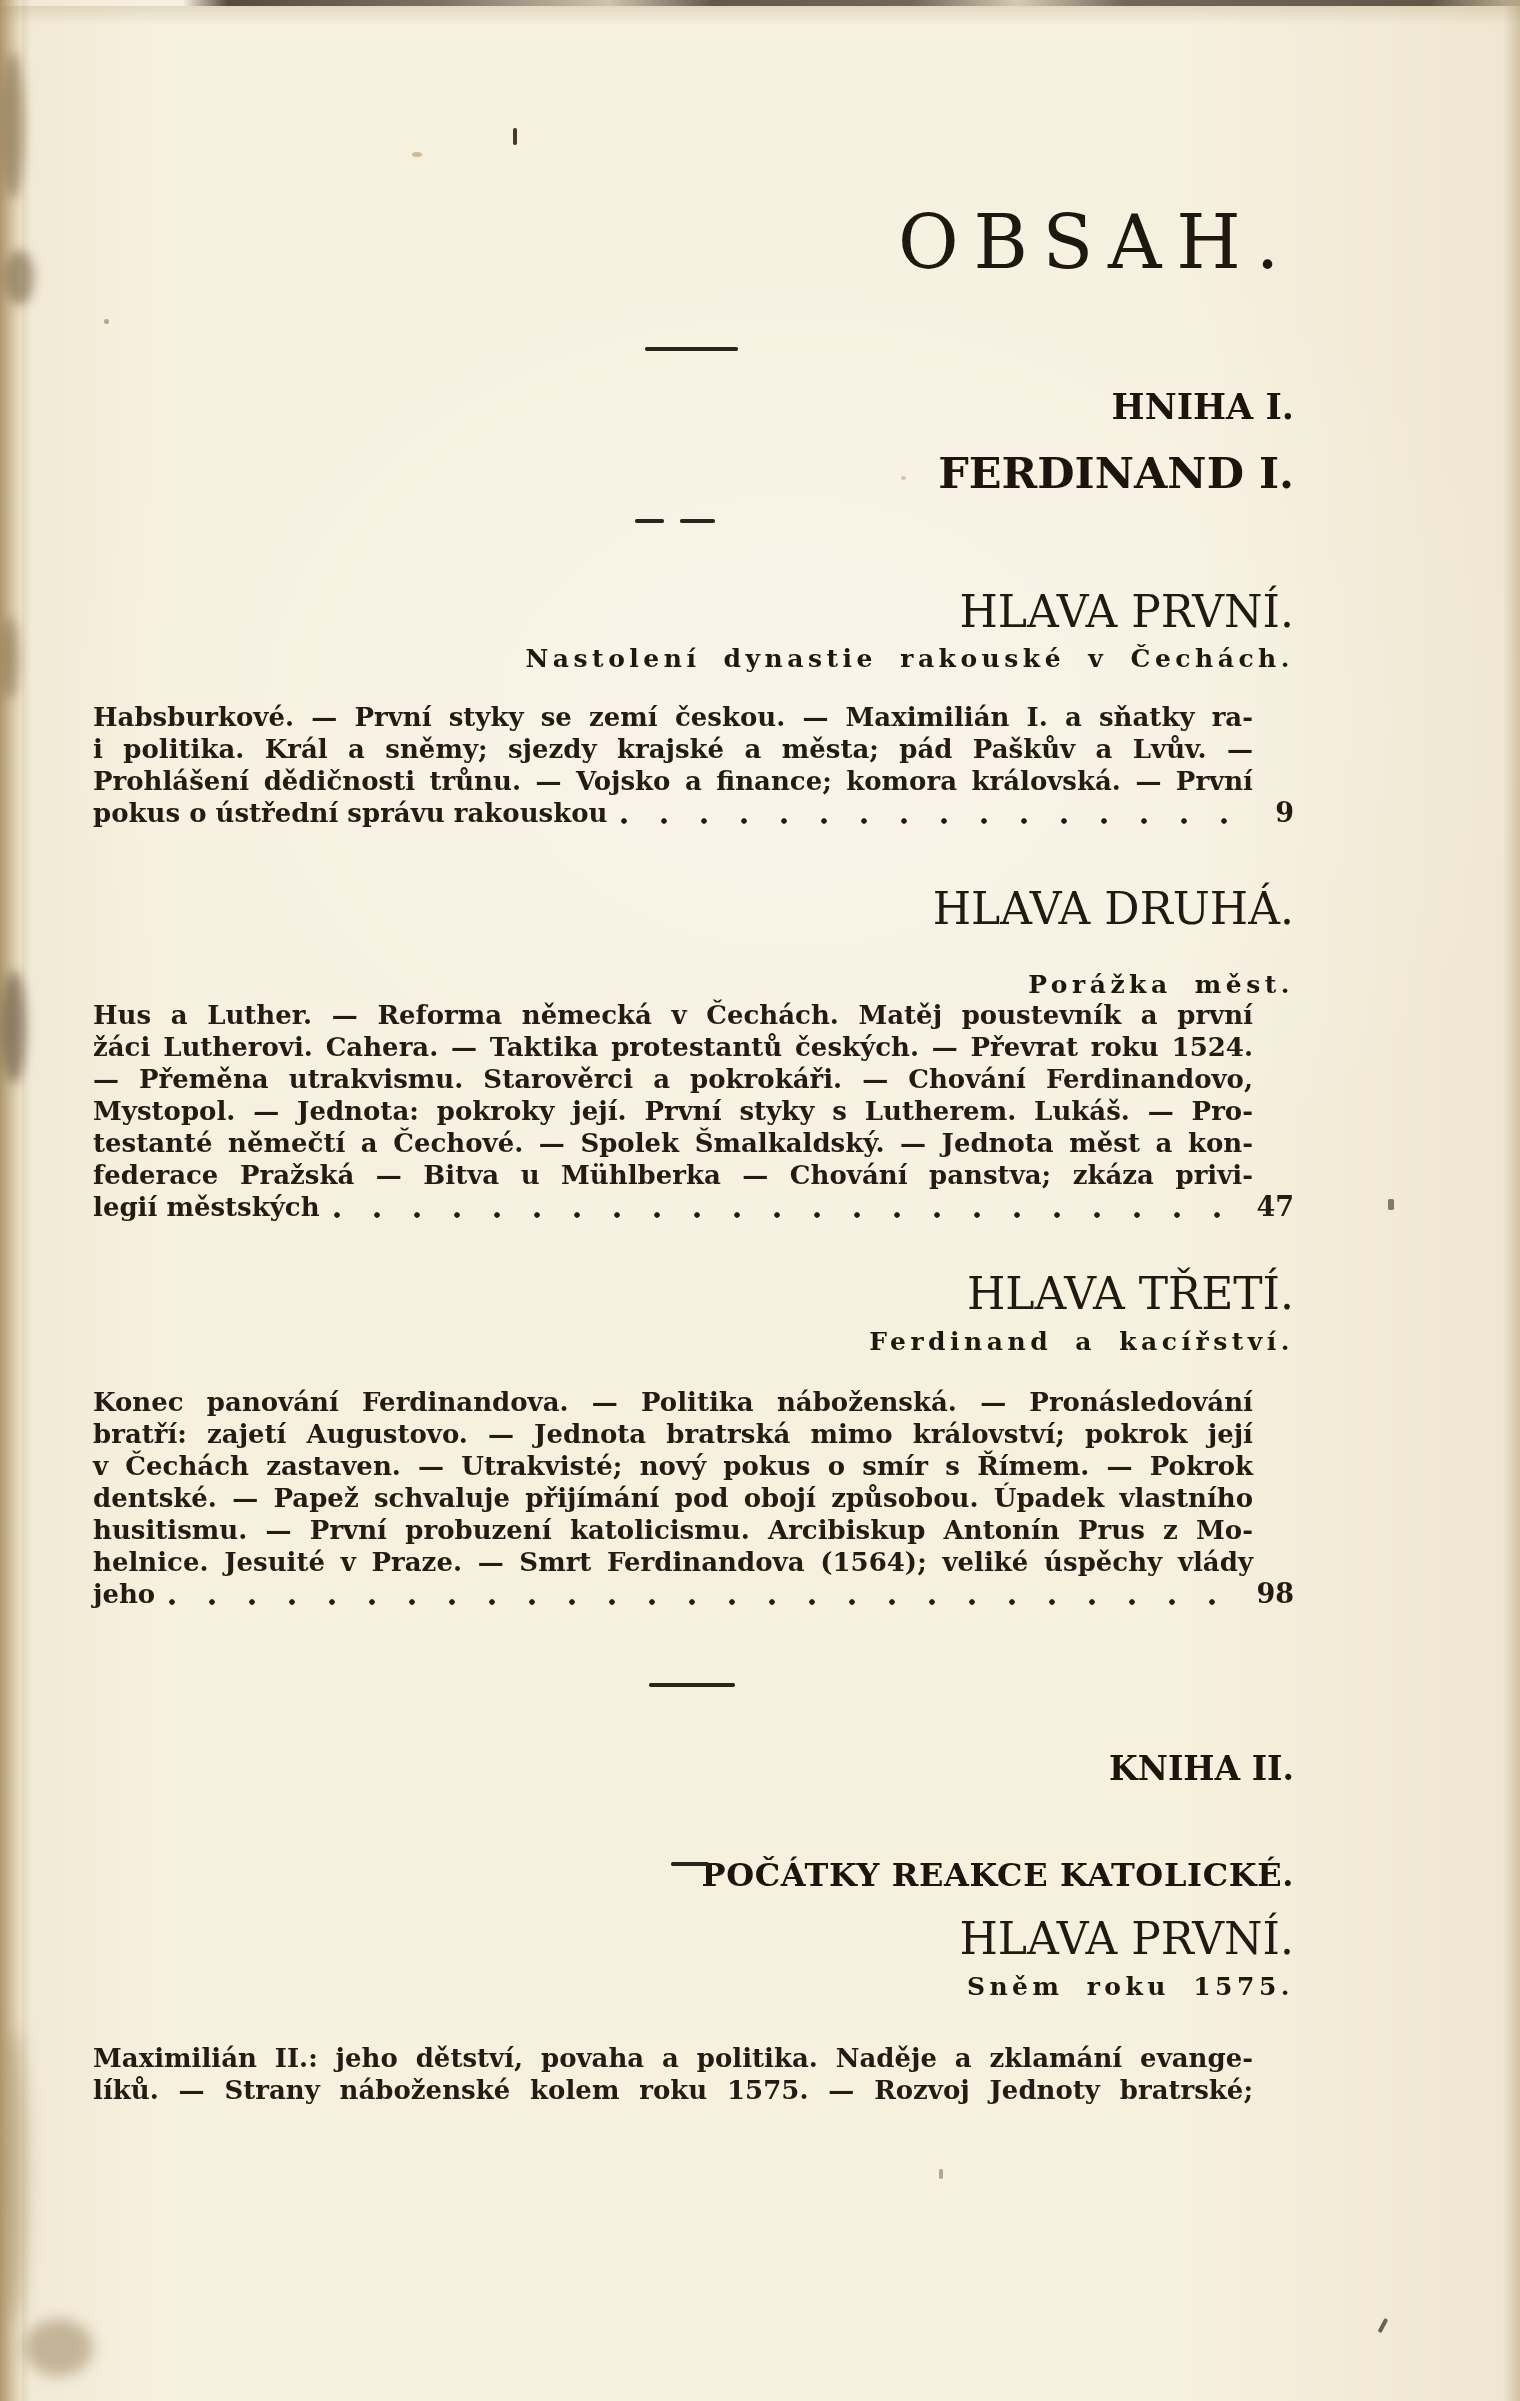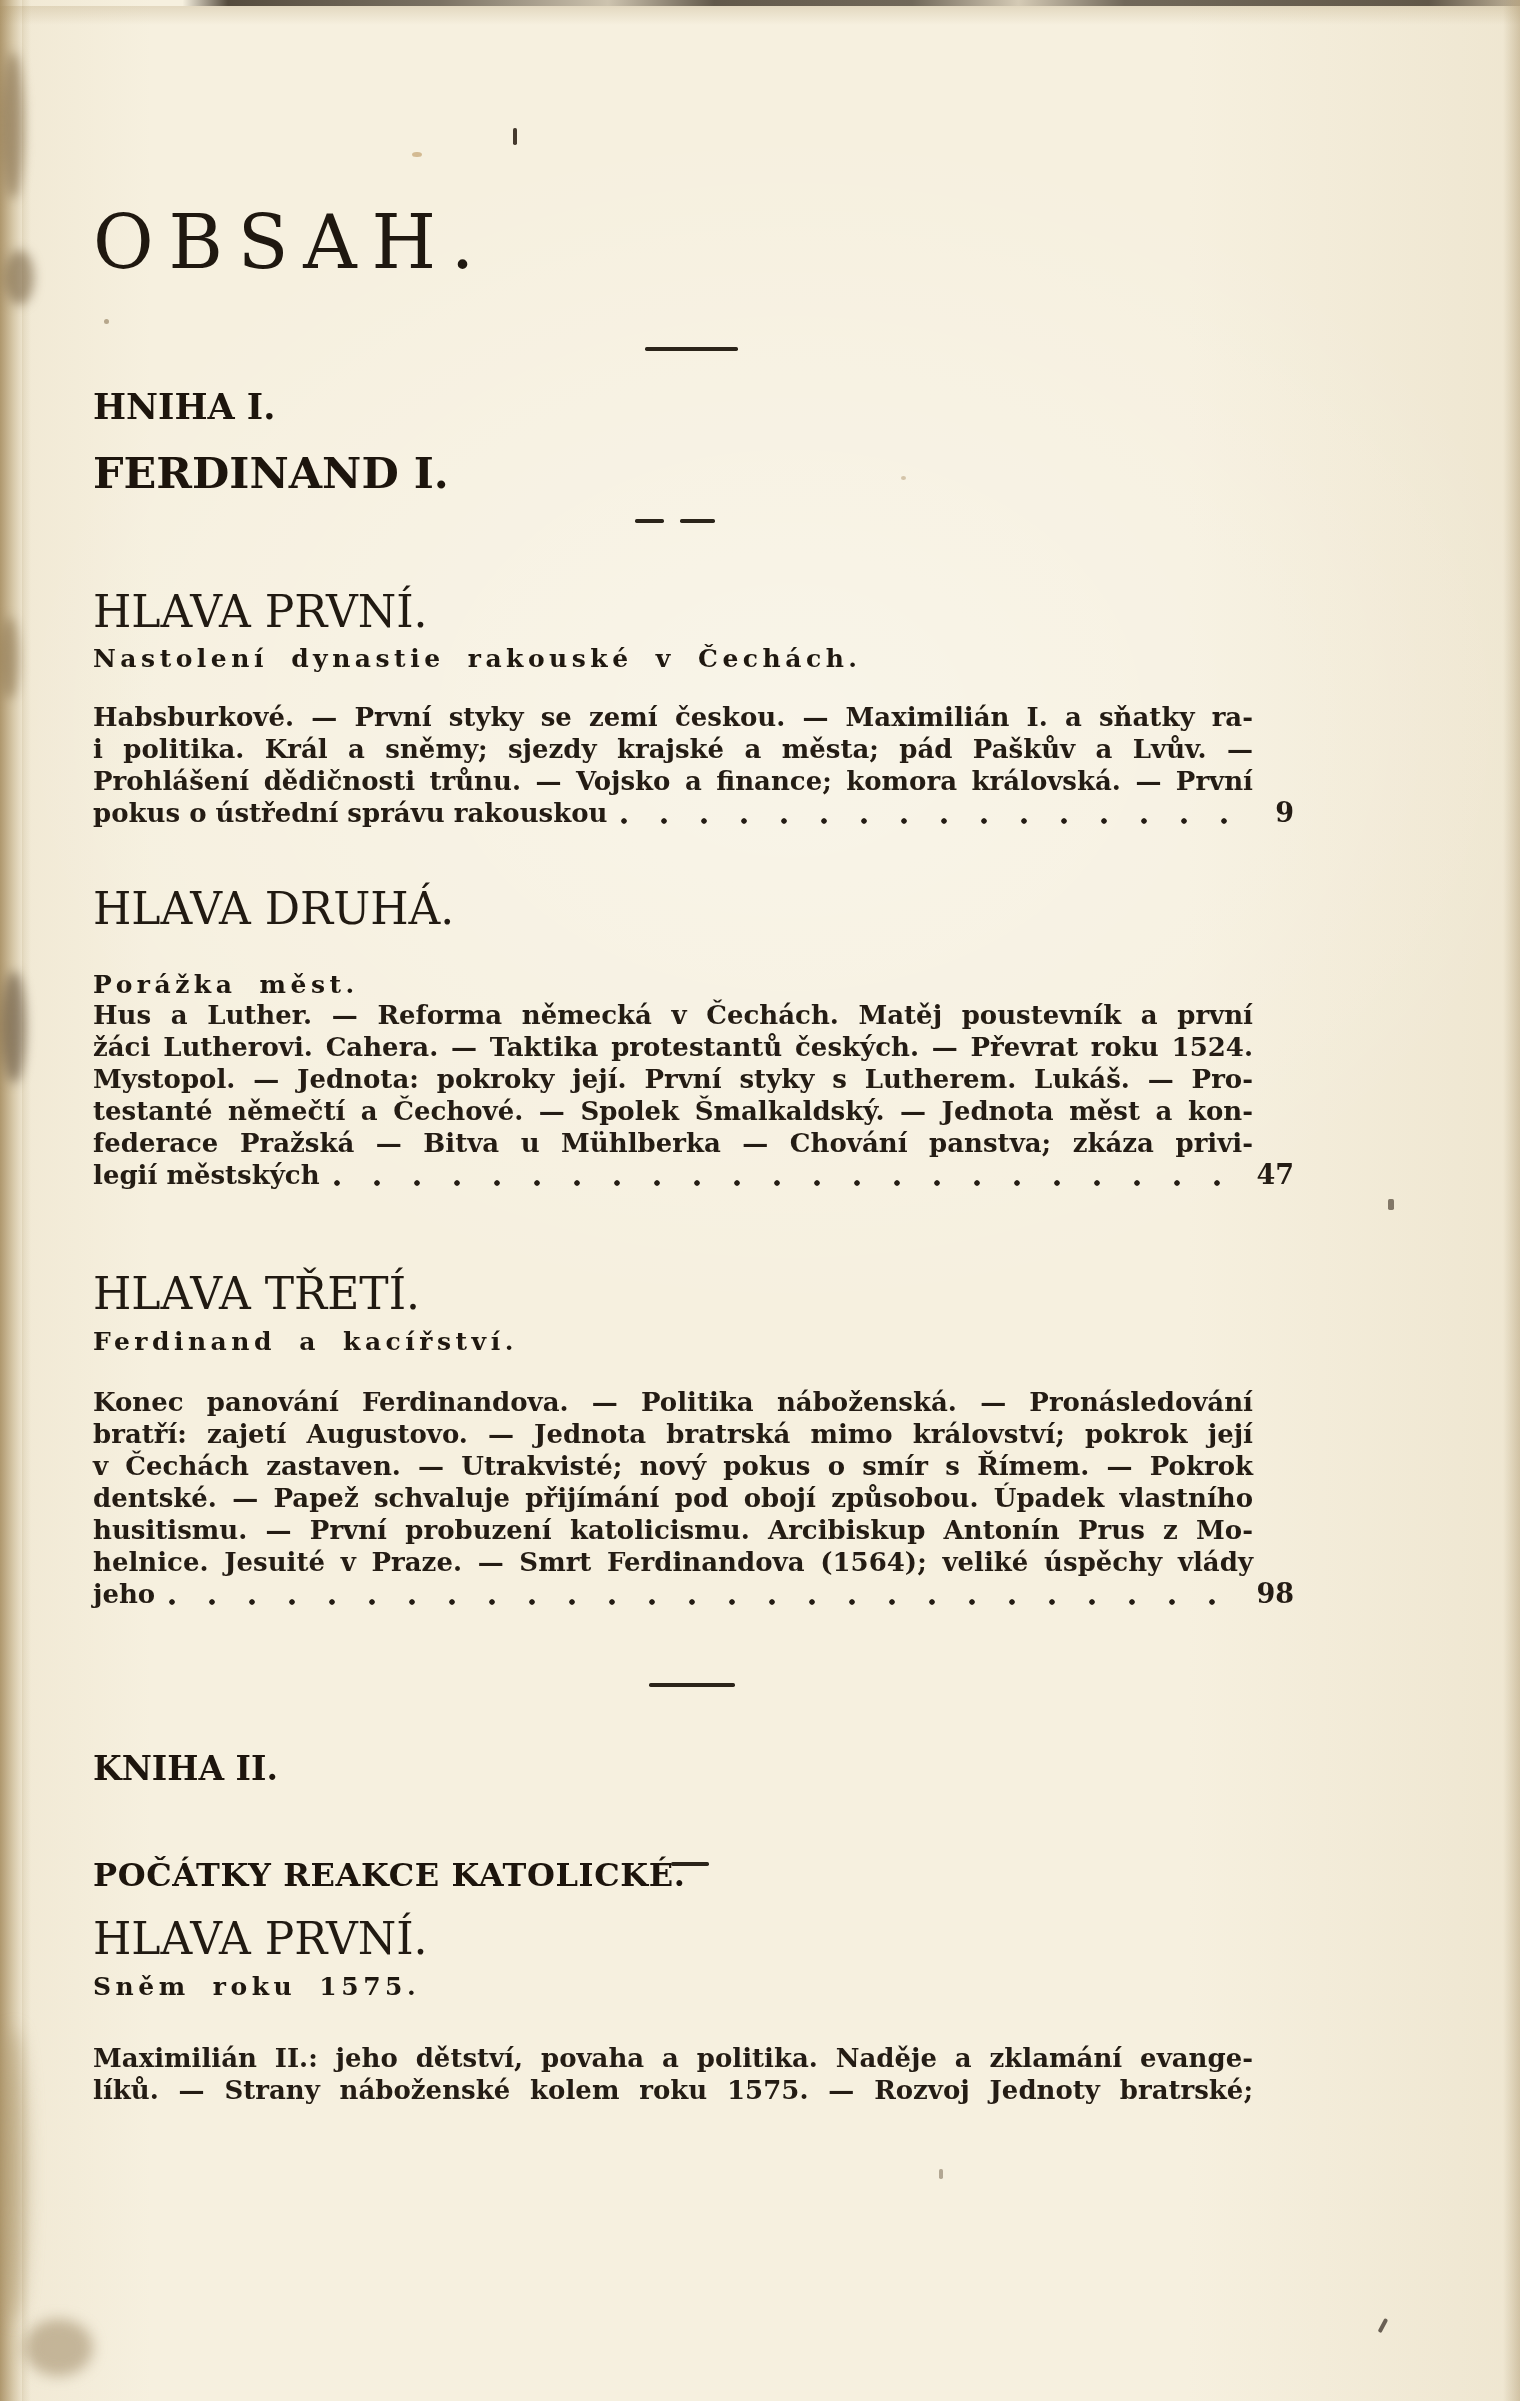--- a/index.html
+++ b/index.html
@@ -39,21 +39,21 @@
   .b5{left:24px;top:2319px;width:69px;height:57px;background:rgba(140,115,75,.45);filter:blur(7px);}
   .speck{position:absolute;background:rgba(70,58,45,.75);}
   .s1{left:513px;top:128px;width:3.5px;height:17px;border-radius:1.7px;background:#453a2e;}
   .s2{left:1388px;top:1199px;width:6px;height:11.2px;border-radius:1.7px;background:rgba(70,58,45,.65);}
   .s3{left:1381px;top:2318px;width:3.5px;height:14.7px;border-radius:1.7px;transform:rotate(28deg);background:rgba(60,50,40,.75);}
   .s4{left:412px;top:152px;width:9.5px;height:5.2px;border-radius:50%;background:rgba(182,142,82,.55);}
   .s5{left:104px;top:319px;width:5.2px;height:5.2px;border-radius:50%;background:rgba(120,95,60,.5);}
   .s6{left:939px;top:2169px;width:4.3px;height:9.5px;border-radius:1.7px;background:rgba(95,78,56,.45);}
   .s7{left:901px;top:476px;width:5.2px;height:4.3px;border-radius:50%;background:rgba(160,128,80,.40);}
   
-  .col{position:absolute;left:93px;width:1201px;text-align:left;}
+  .col{position:absolute;left:93px;width:1201px;text-align:right;}
   .toc-title{top:205px;font-size:74px;font-weight:400;letter-spacing:.20em;line-height:1;color:#1f1810;}
   .rule{position:absolute;height:4.3px;background:#2b241a;border-radius:1.7px;}
   .rule1{left:645px;top:347px;width:93px;}
   .rule2{left:649px;top:1683px;width:86px;}
   .dash-div{position:absolute;top:519px;left:635px;width:83px;display:flex;gap:15.5px;}
   .dash-div span{display:block;height:3.5px;background:#2b241a;border-radius:1.7px;}
   .dash-a{width:29px;}.dash-b{width:35px;}
   .dash-single{position:absolute;top:1862px;left:671px;width:38px;height:3.5px;background:#2b241a;border-radius:1.7px;}
   .book-label{font-weight:700;font-size:35px;line-height:1;color:#1d150d;}
   .bl1{top:389px;}
@@ -120,20 +120,21 @@
       <span class="leader"></span>
       <span class="pagenum">9</span>
     </div>
   </div>
 
   <div class="col ch-head chh2">HLAVA DRUHÁ.</div>
   <div class="col ch-sub chs2">Porážka měst.</div>
   <div class="summary sum2">
     <div class="tline">Hus a Luther. — Reforma německá v Čechách. Matěj poustevník a první</div>
     <div class="tline">žáci Lutherovi. Cahera. — Taktika protestantů českých. — Převrat roku 1524.</div>
+    <div class="tline">— Přeměna utrakvismu. Starověrci a pokrokáři. — Chování Ferdinandovo,</div>
     <div class="tline">Mystopol. — Jednota: pokroky její. První styky s Lutherem. Lukáš. — Pro-</div>
     <div class="tline">testanté němečtí a Čechové. — Spolek Šmalkaldský. — Jednota měst a kon-</div>
     <div class="tline">federace Pražská — Bitva u Mühlberka — Chování panstva; zkáza privi-</div>
     <div class="tline-last">
       <span>legií městských</span>
       <span class="leader"></span>
       <span class="pagenum">47</span>
     </div>
   </div>
 

